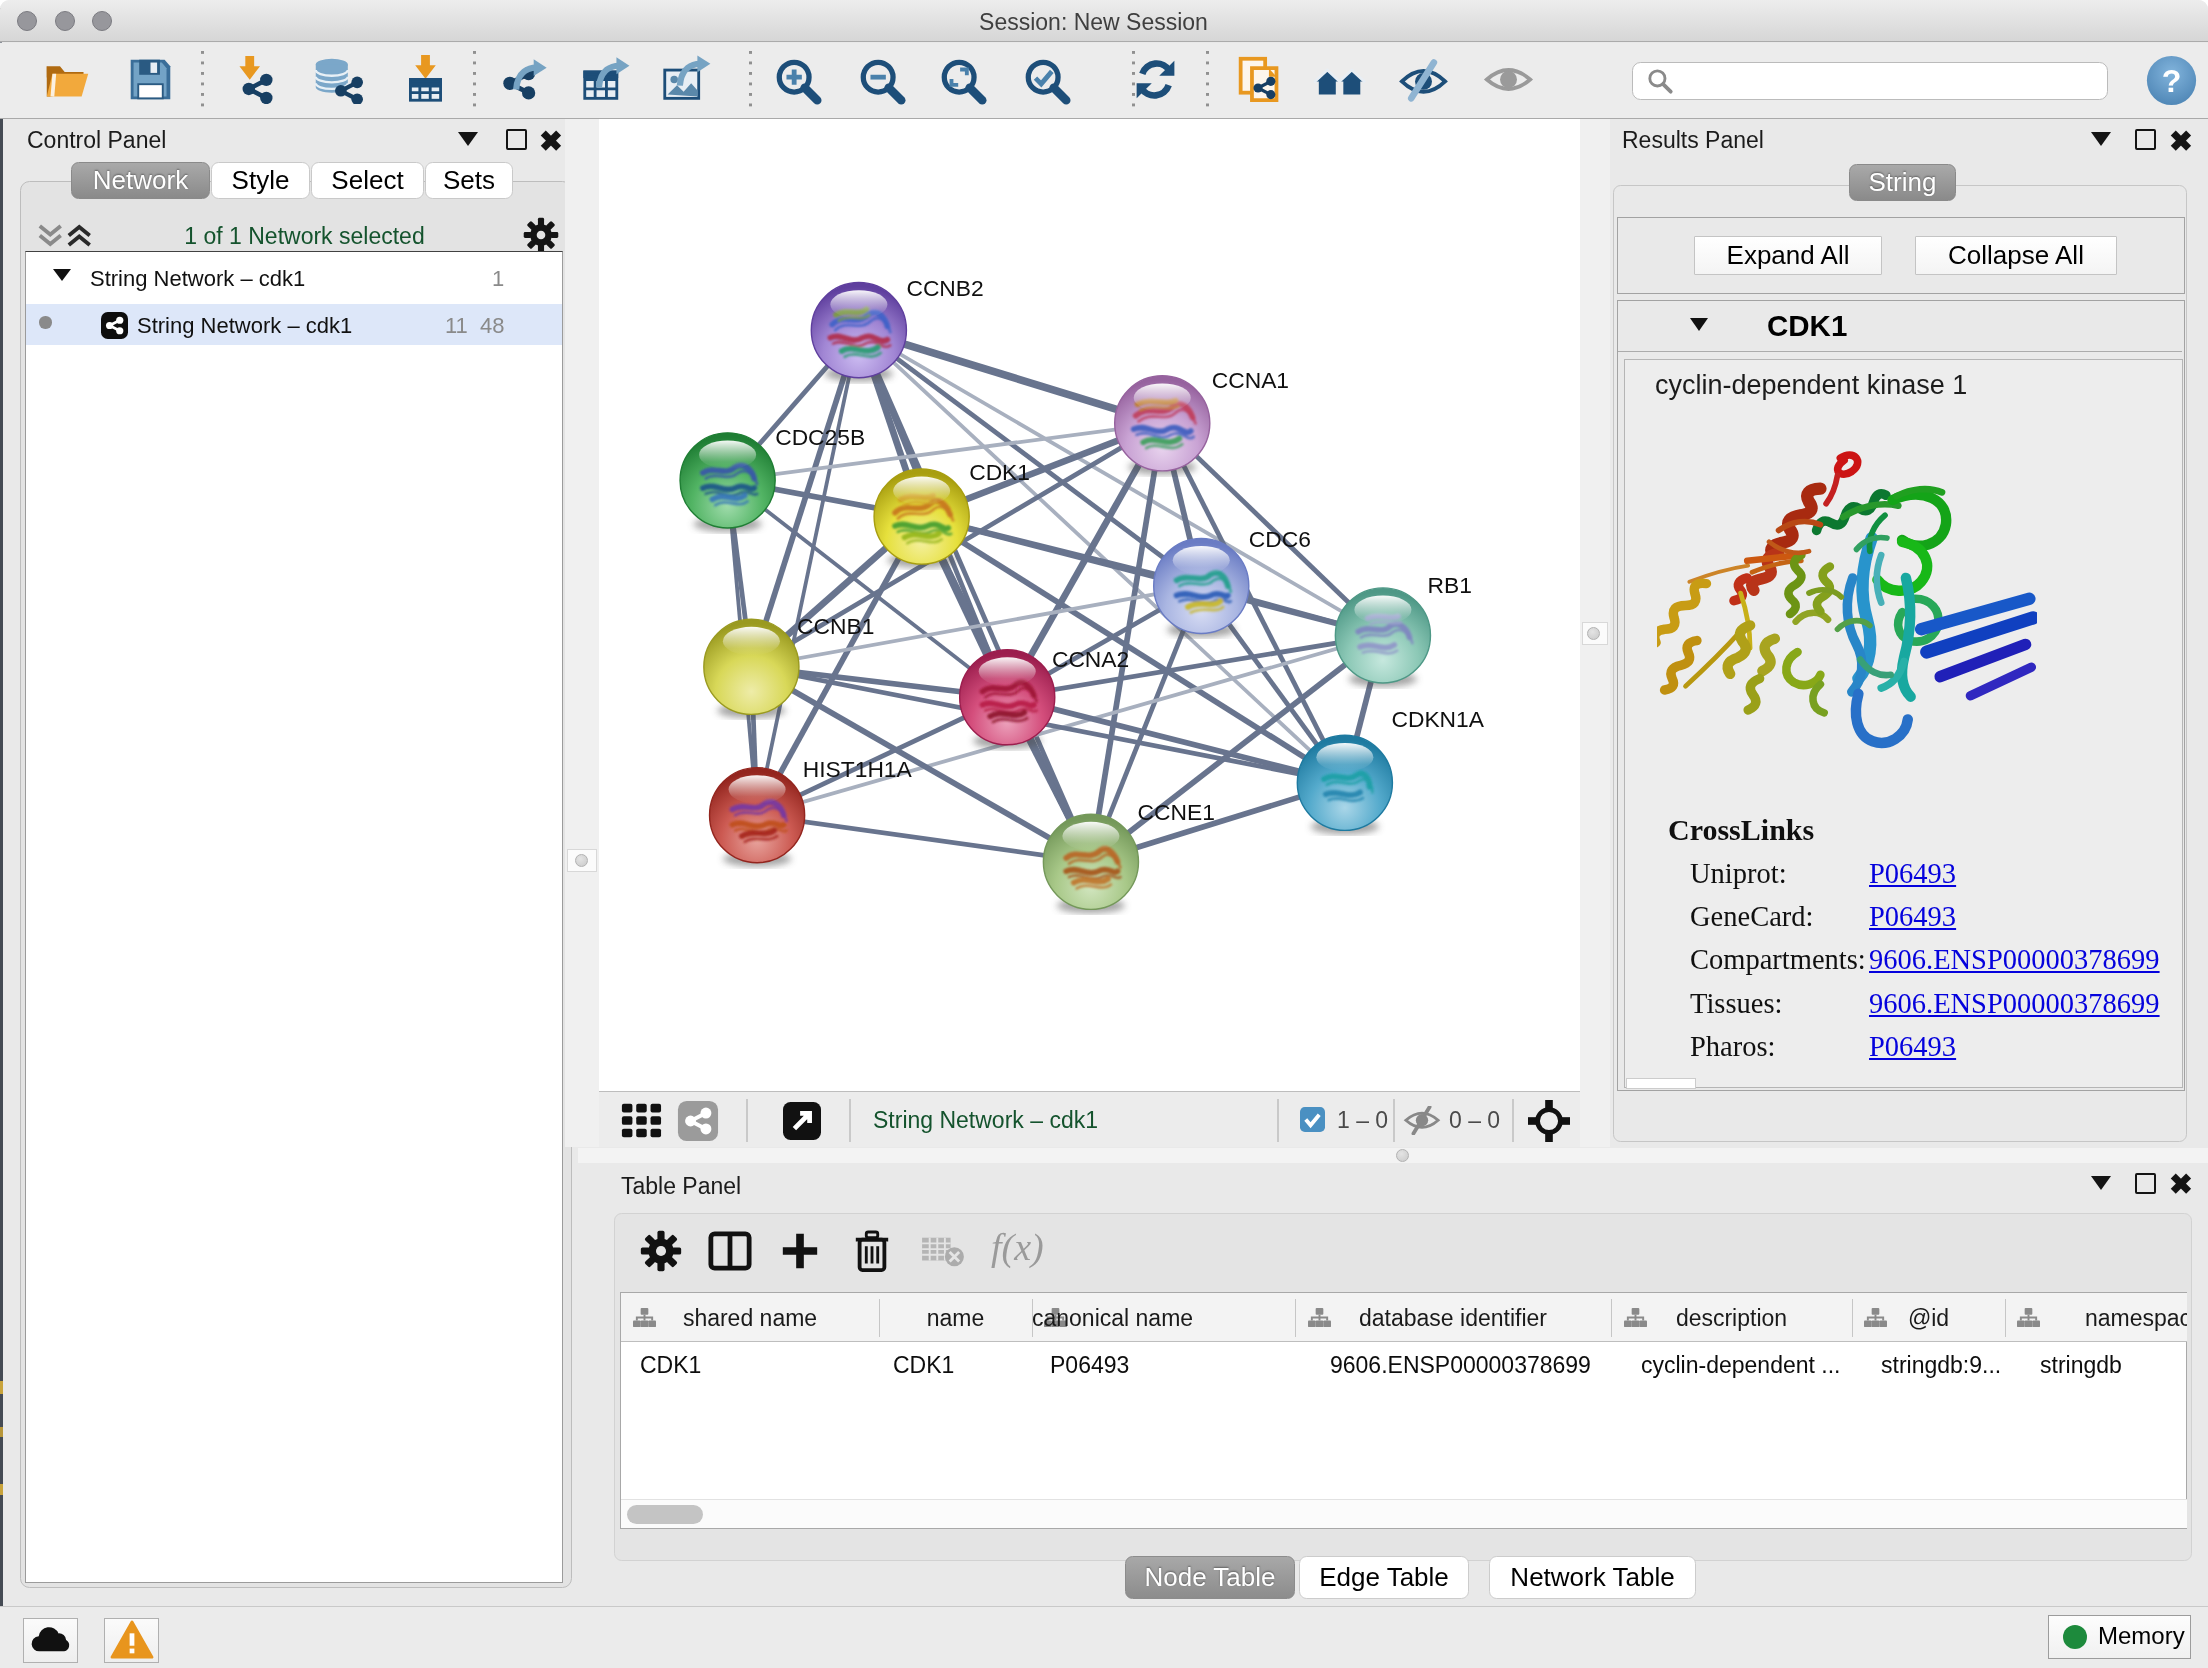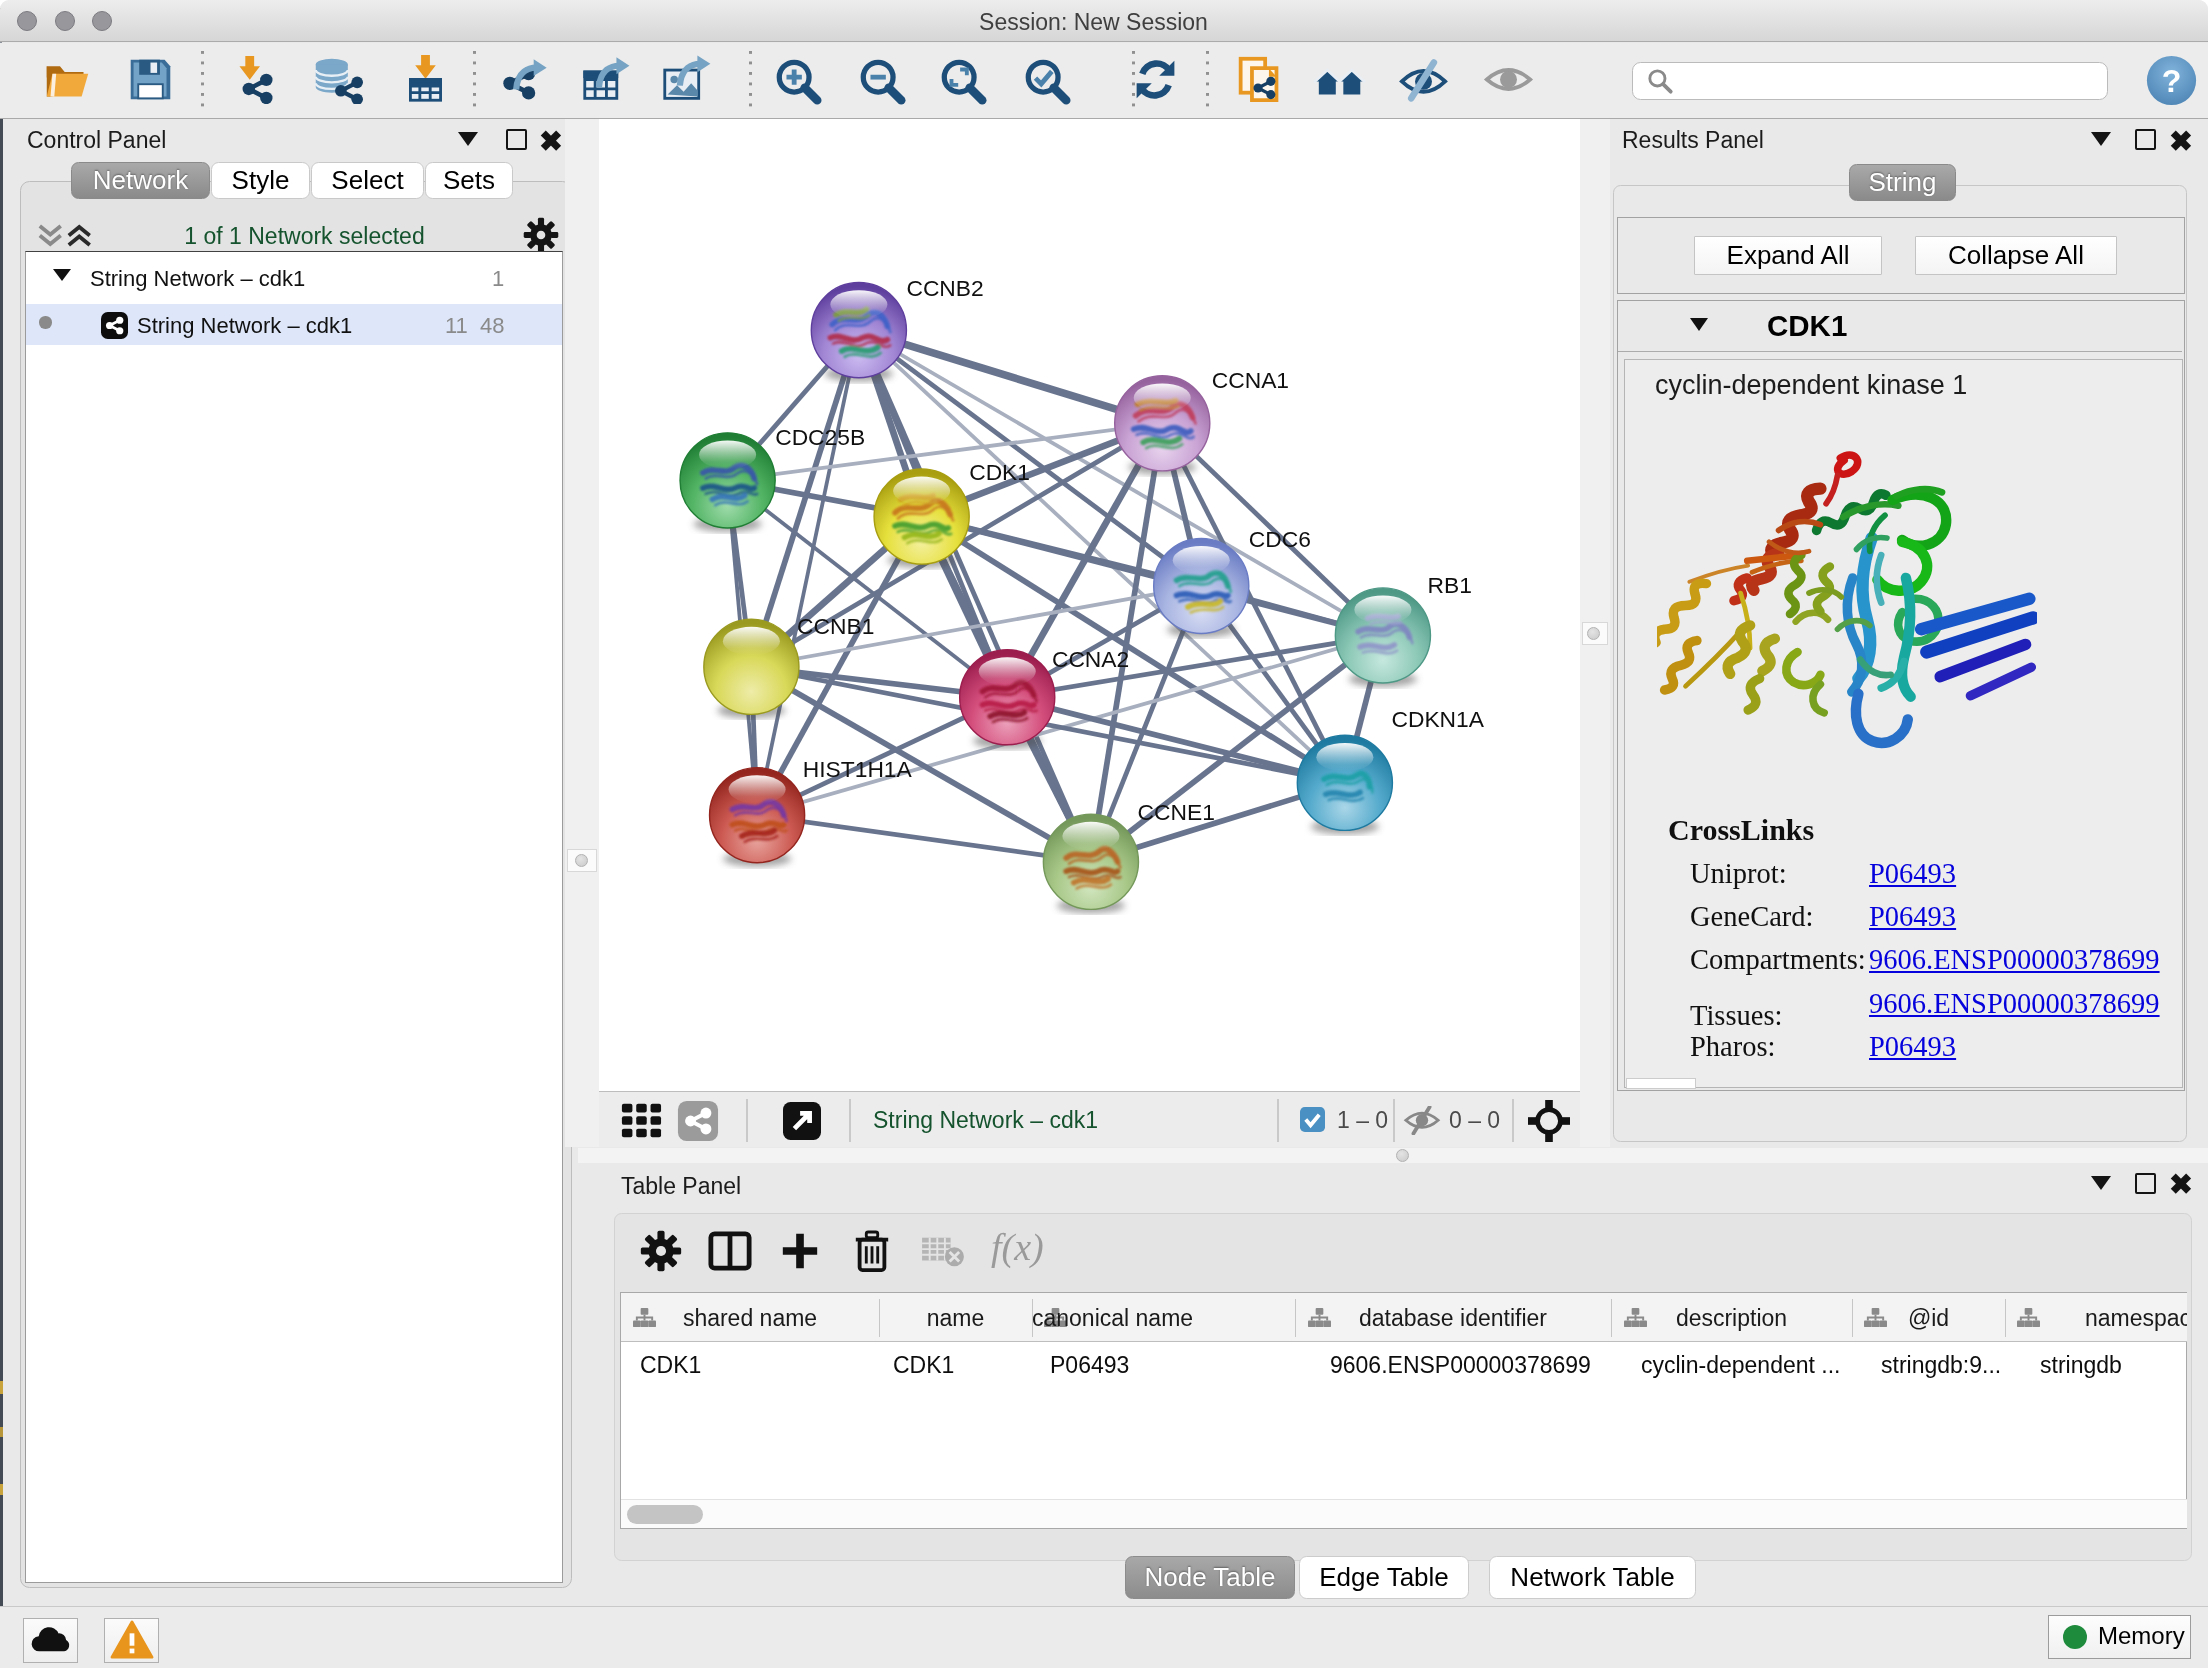--- a/index.html
+++ b/index.html
@@ -646,21 +646,21 @@
     </div>
 <div id="res-cdk-inner">
 <div class="abs" style="left:30px;top:9.5px;font-size:27px;color:#1c1c1c;">cyclin-dependent kinase 1</div>
 <div class="crossrow" style="left:43px;top:453px;font-weight:bold;font-size:30px;">CrossLinks</div>
 <div class="crossrow" style="left:65px;top:498px;">Uniprot:</div>
 <div class="crosslink abs" style="left:244px;top:498px;">P06493</div>
 <div class="crossrow" style="left:65px;top:541px;">GeneCard:</div>
 <div class="crosslink abs" style="left:244px;top:541px;">P06493</div>
 <div class="crossrow" style="left:65px;top:584px;">Compartments:</div>
 <div class="crosslink abs" style="left:244px;top:584px;">9606.ENSP00000378699</div>
-<div class="crossrow" style="left:65px;top:628px;margin-top:12px;">Tissues:</div>
+<div class="crossrow" style="left:65px;top:628px;">Tissues:</div>
 <div class="crosslink abs" style="left:244px;top:628px;">9606.ENSP00000378699</div>
 <div class="crossrow" style="left:65px;top:671px;">Pharos:</div>
 <div class="crosslink abs" style="left:244px;top:671px;">P06493</div>
 </div>
 <svg class="abs" style="left:1657px;top:439px;" width="380" height="331" viewBox="0 0 400 348" fill="none">
 <g stroke-linecap="round">
 <path d="M193,20 c14,-10 26,4 12,14 c-12,8 -22,-2 -8,-12" stroke="#cc1414" stroke-width="8"></path>
 <path d="M190,38 c-2,12 -6,22 -12,30" stroke="#c42020" stroke-width="6"></path>
 <path d="M172,52 q-19,1 -12,14 q8,11 -8,14 q-19,3 -12,15 q8,11 -8,14 q-16,3 -10,13" stroke="#a82a10" stroke-width="13"></path>
 <path d="M128,120 q-17,3 -10,14 q7,10 -8,13 q-15,3 -8,12" stroke="#b83418" stroke-width="12"></path>

